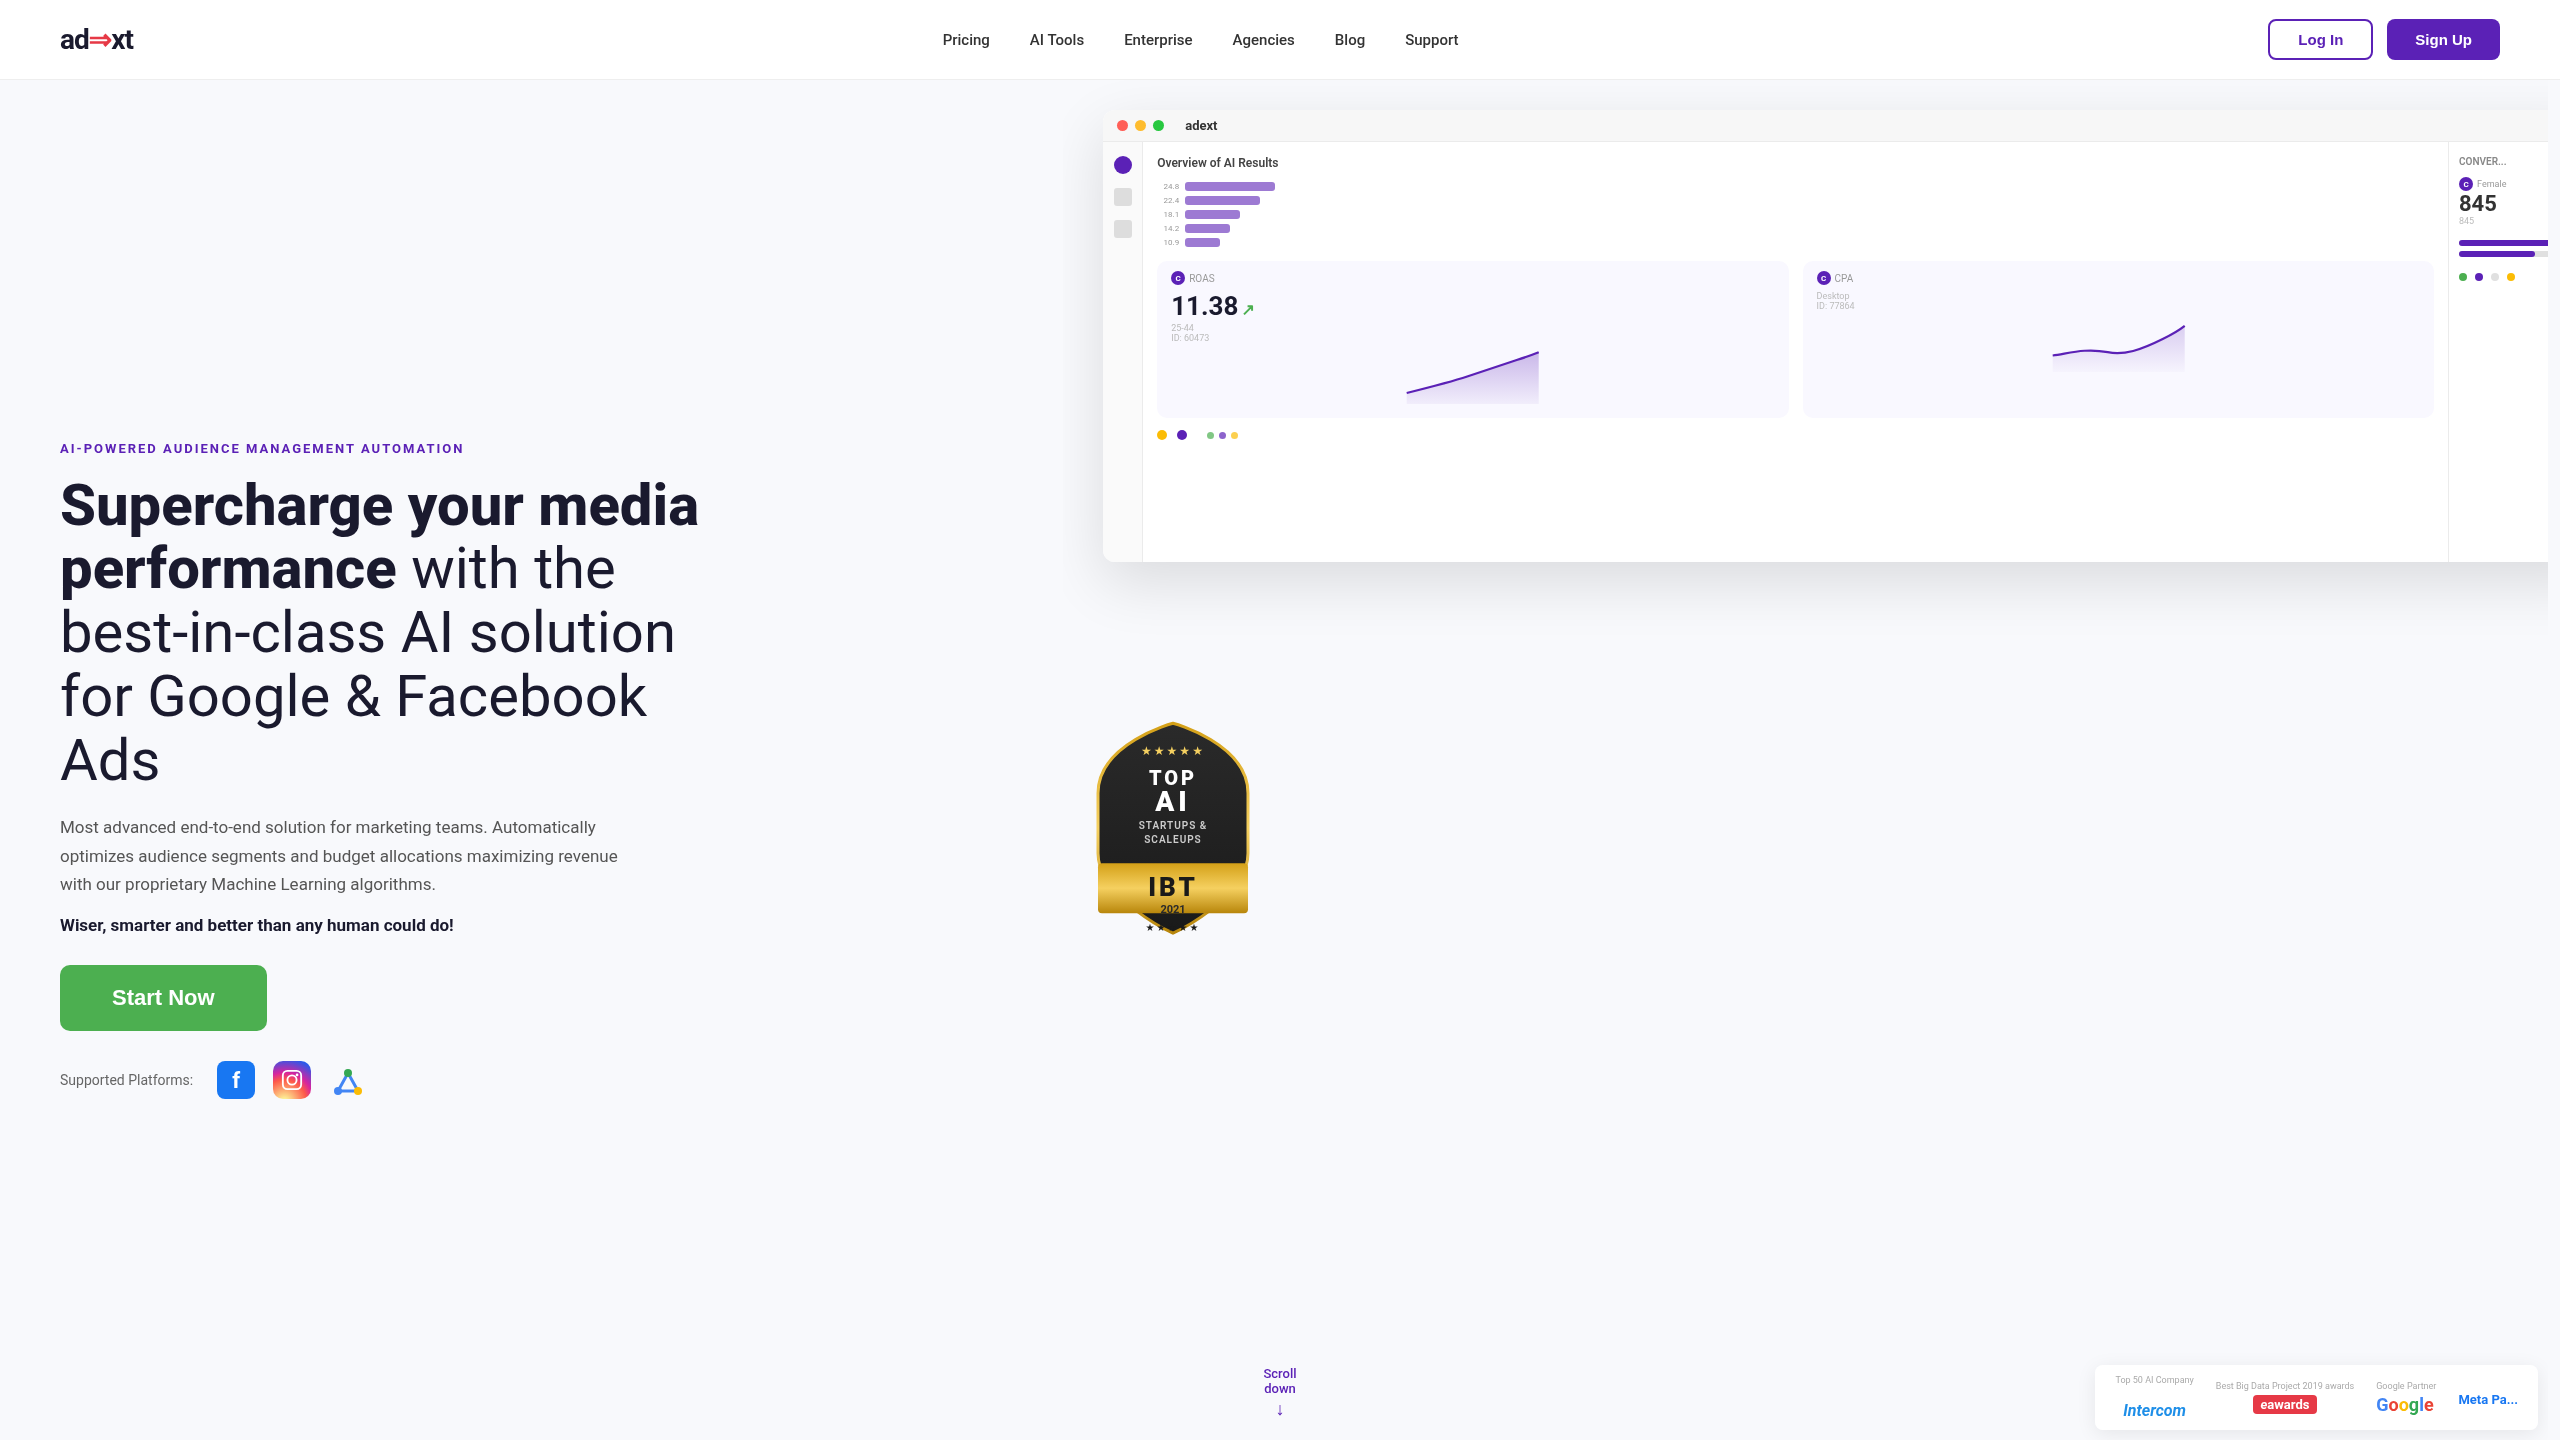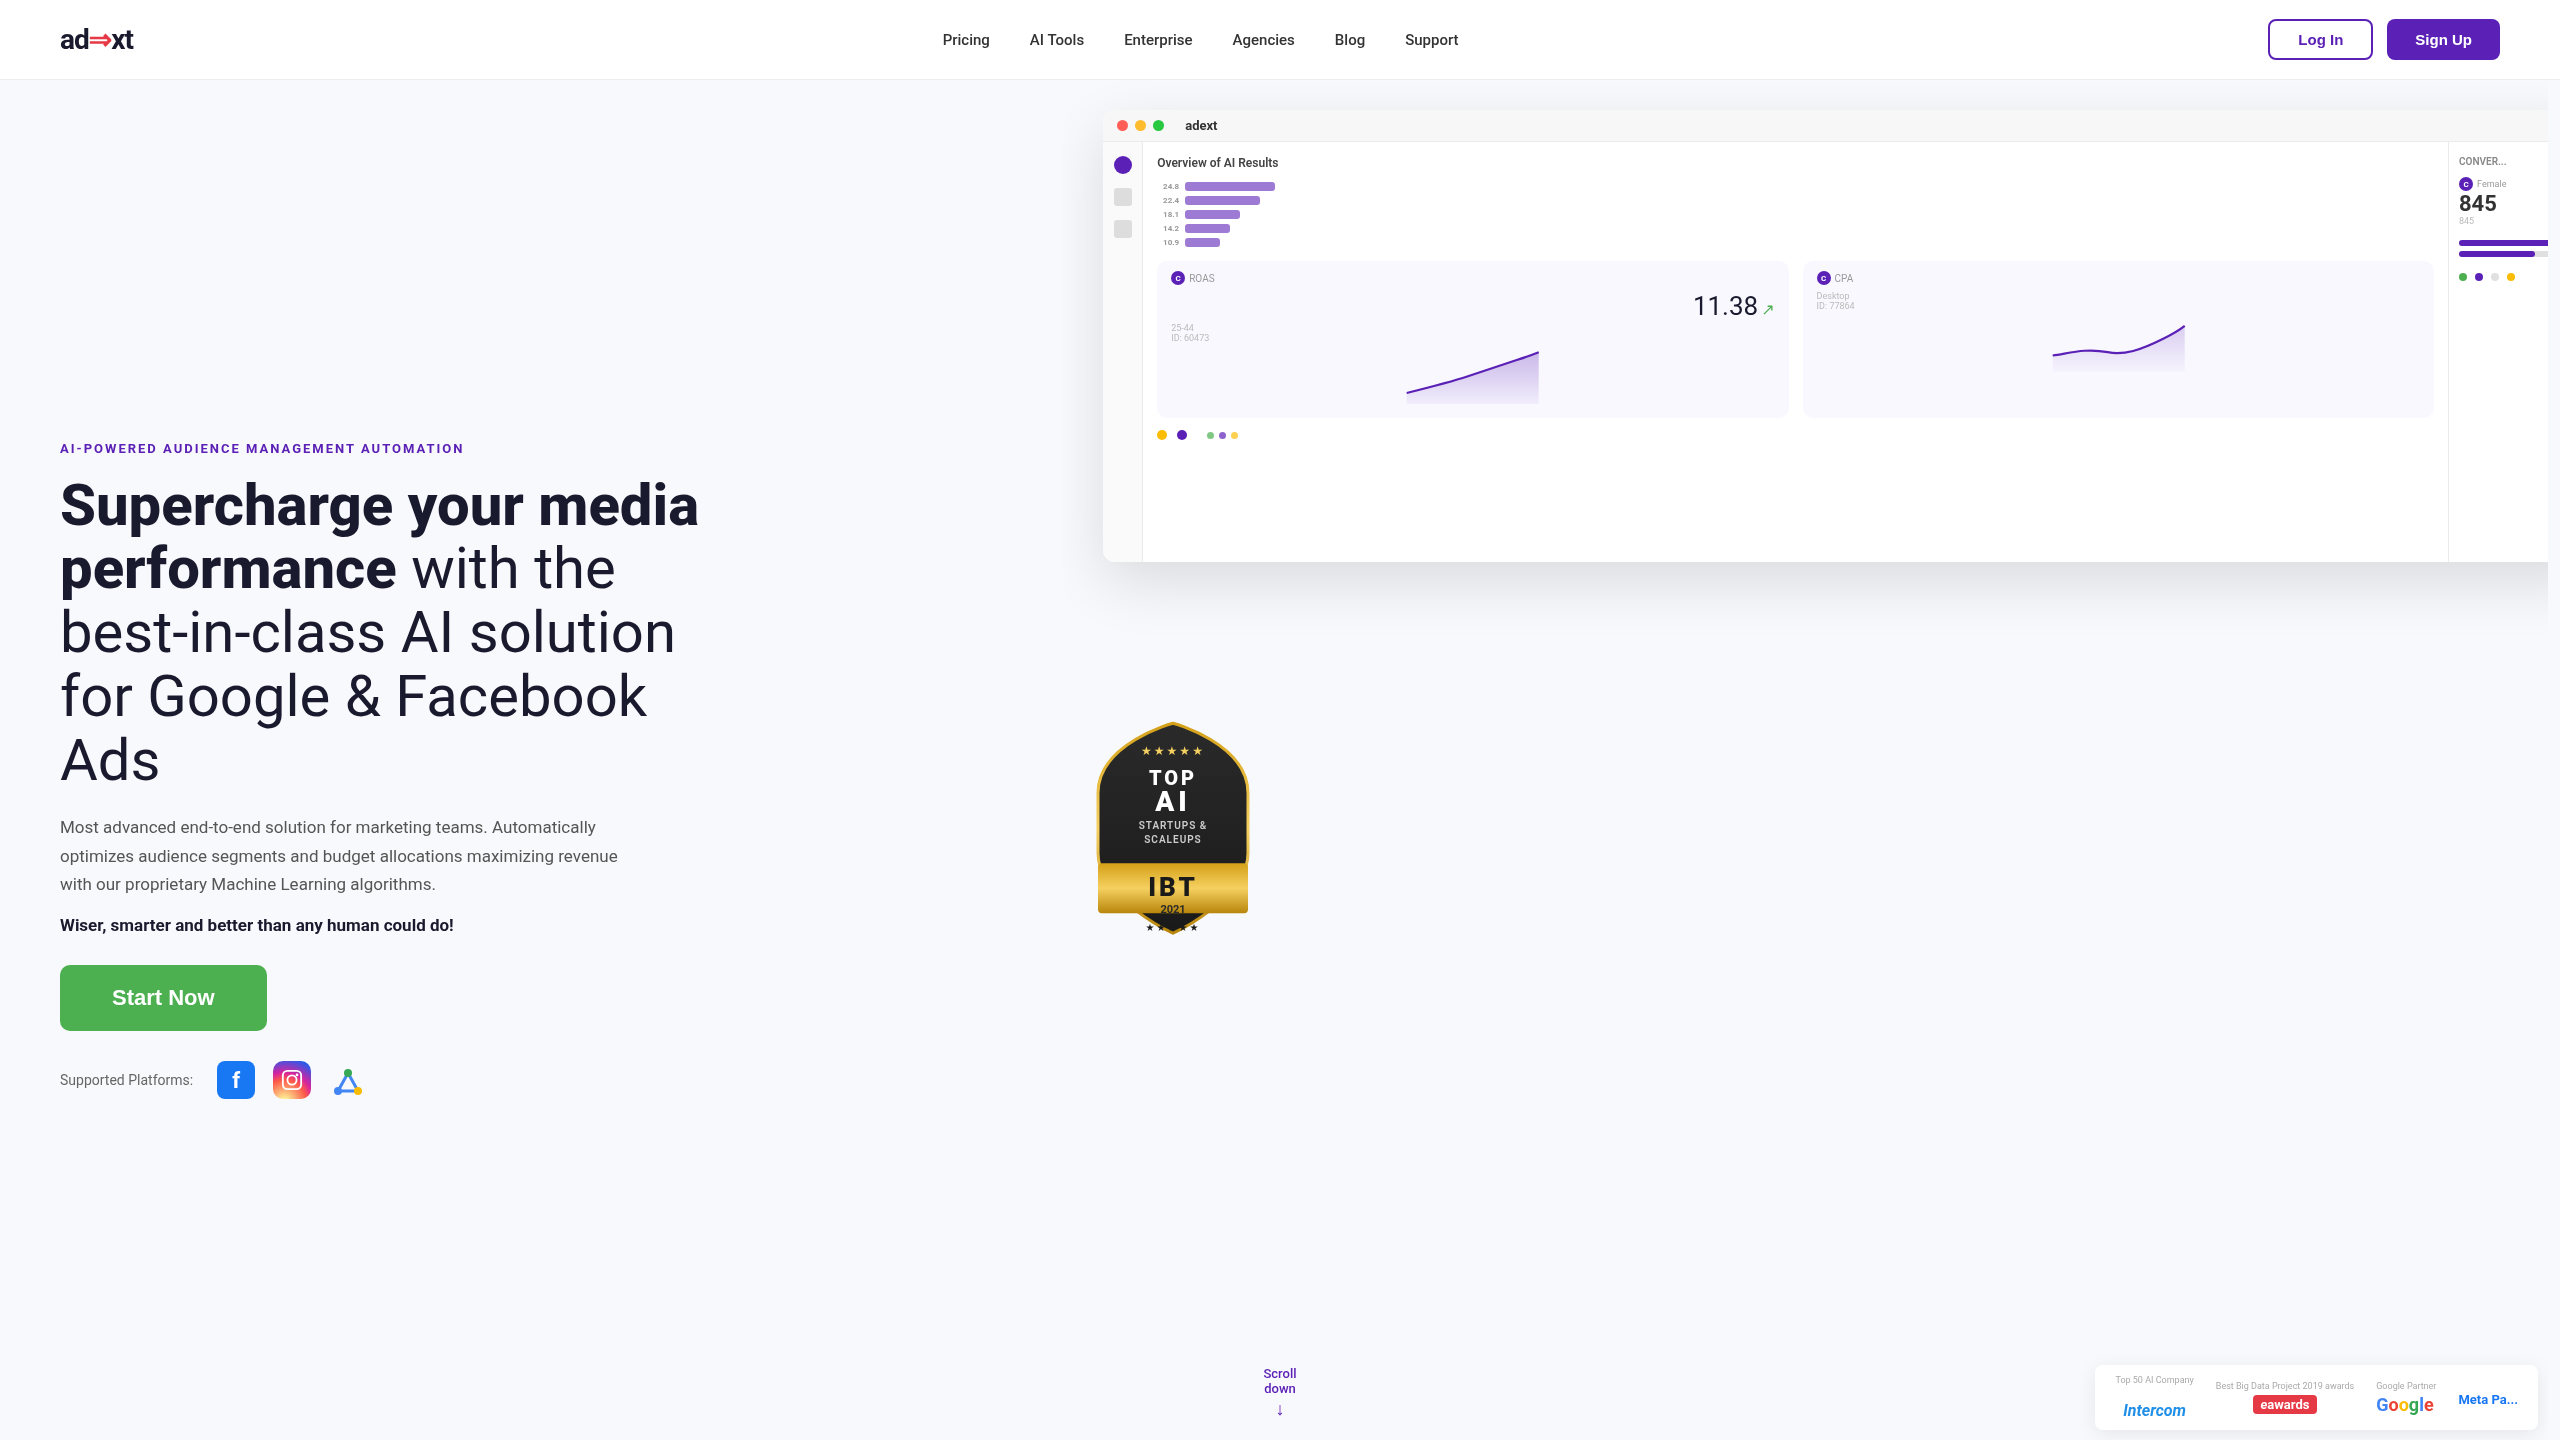--- a/index.html
+++ b/index.html
@@ -266,21 +266,20 @@
       font-weight: 600;
       color: #444;
       margin-bottom: 12px;
     }
 
     .db-bar-group {
       display: flex;
       flex-direction: column;
       gap: 5px;
       margin-bottom: 14px;
-      font-weight: bold;
     }
     .db-bar-item {
       display: flex;
       align-items: center;
       gap: 6px;
     }
     .db-bar-lbl { font-size: 8px; color: #999; width: 22px; text-align: right; }
     .db-bar-fill {
       height: 9px;
       border-radius: 3px;
@@ -315,23 +314,22 @@
       width: 14px;
       height: 14px;
       font-size: 8px;
       font-weight: 700;
       display: flex;
       align-items: center;
       justify-content: center;
     }
     .db-metric-val {
       font-size: 26px;
-      font-weight: 400;
+      font-weight: 700;
       color: #1a1a2e;
-      text-align: right;
     }
     .db-metric-sub { font-size: 9px; color: #bbb; margin-top: 2px; }
     .db-green-arrow { color: #4caf50; font-size: 16px; margin-left: 3px; }
 
     .db-mini-svg { width: 100%; height: 55px; margin-top: 6px; }
 
     
     .db-right-panel {
       width: 160px;
       border-left: 1px solid #ebebeb;

